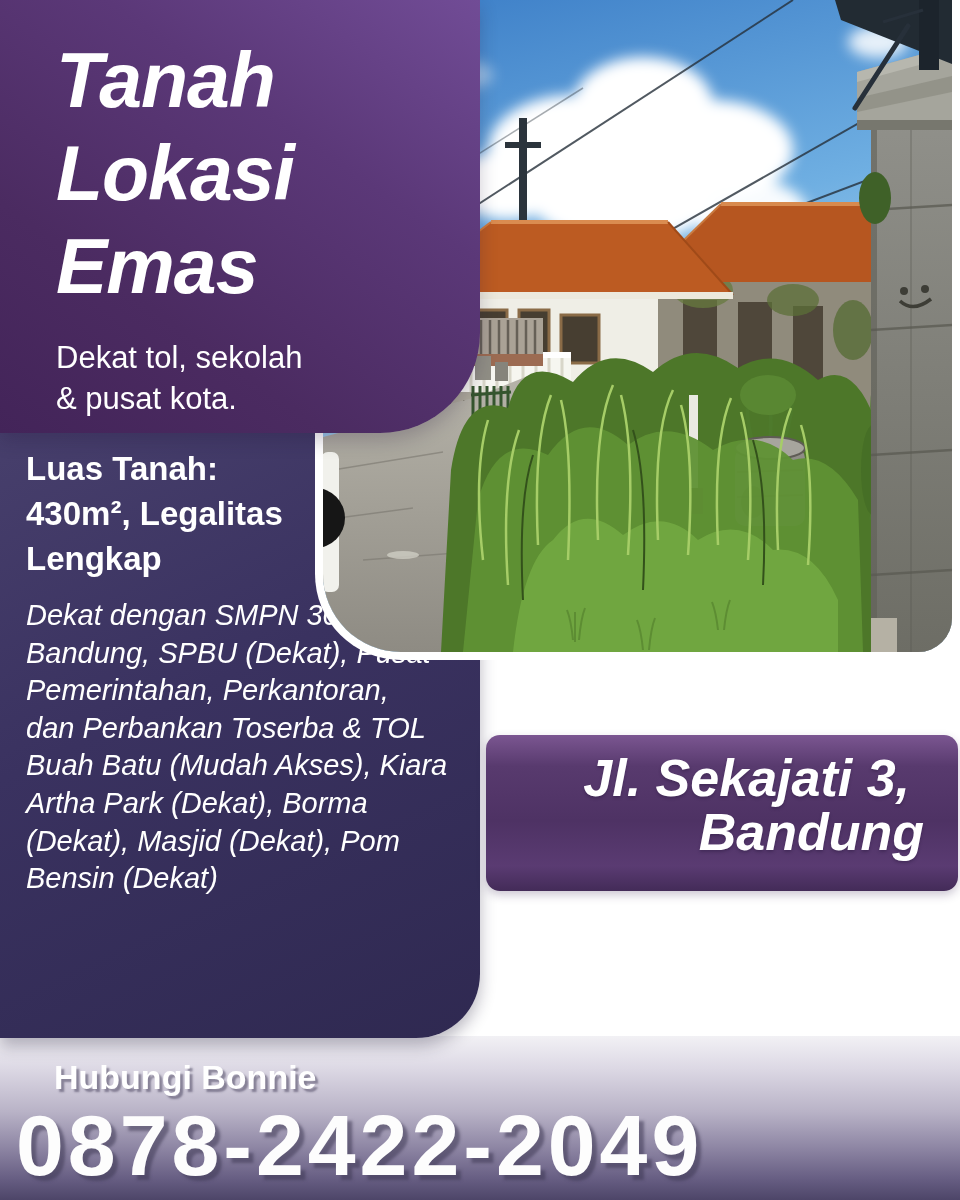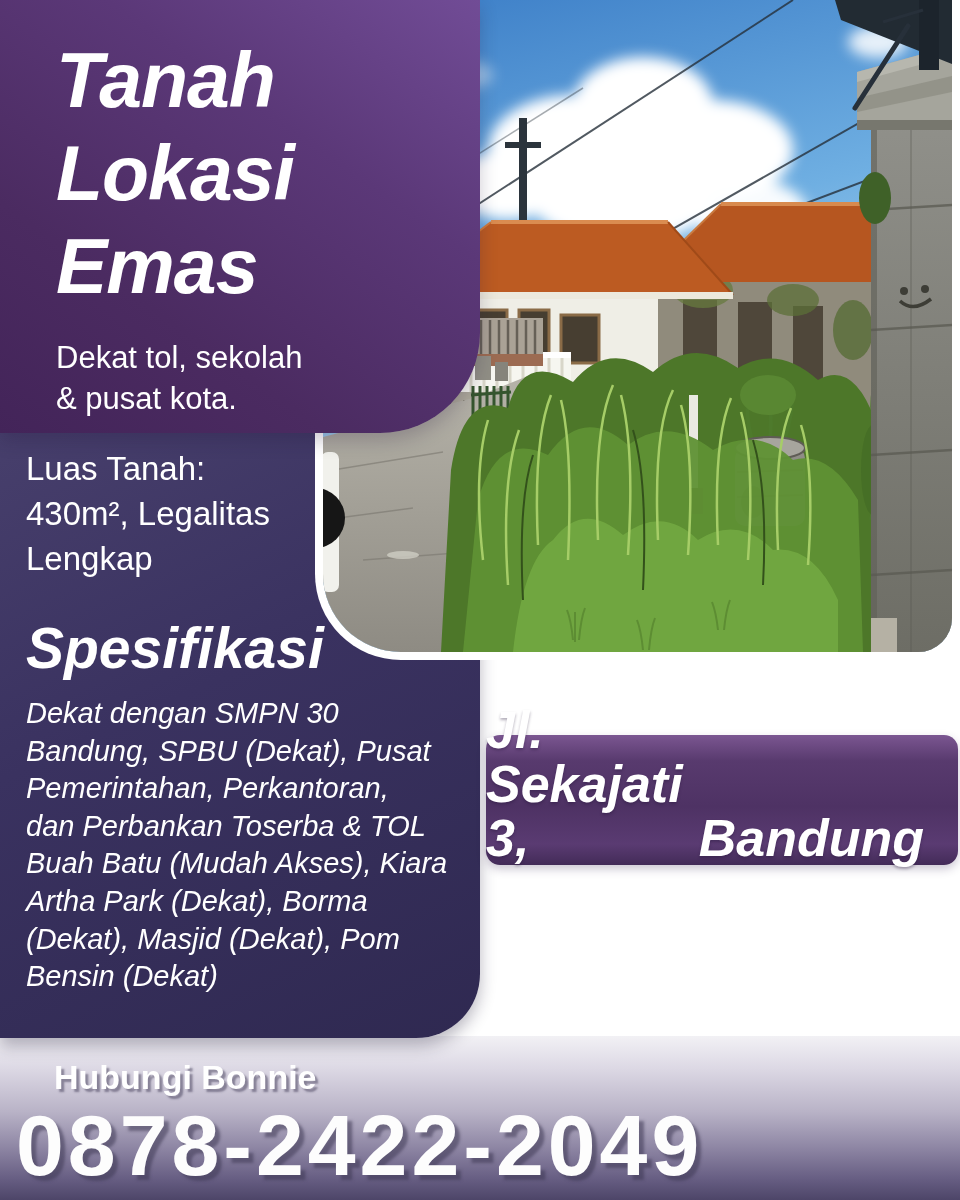--- a/index.html
+++ b/index.html
@@ -13,62 +13,61 @@
   .contact-label{position:absolute;left:54px;top:22px;font-size:34px;font-weight:800;color:#ffffff;
     text-shadow:3px 3px 2px rgba(62,56,84,.5);}
   .contact-phone{position:absolute;left:16px;top:60px;font-size:86px;font-weight:800;color:#fdfdfd;
     letter-spacing:4px;text-shadow:5px 5px 3px rgba(62,56,84,.55);}
 
   
   .panel-info{position:absolute;left:0;top:432px;width:480px;height:606px;z-index:2;
     border-radius:0 0 64px 0;box-shadow:0 8px 16px rgba(25,20,50,.3);
     background:linear-gradient(155deg,#473f6c 0%,#3a3260 42%,#2f2951 100%);
     color:#ffffff;box-sizing:border-box;padding:14px 0 0 26px;}
-  .land-info{font-size:33px;line-height:45px;font-weight:400;}
+  .land-info{font-size:33px;line-height:45px;font-weight:700;}
   .spec-heading{margin:36px 0 0 0;font-size:57px;line-height:62px;font-weight:800;font-style:italic;}
   .spec-body{margin:16px 0 0 0;font-size:29px;line-height:37.6px;font-weight:400;font-style:italic;}
 
   
   .photo{position:absolute;left:315px;top:0;width:645px;height:660px;z-index:3;box-sizing:border-box;
     border-left:8px solid #ffffff;border-right:8px solid #ffffff;border-bottom:8px solid #ffffff;
     border-radius:0 0 42px 86px;overflow:hidden;background:#7db4e4;}
   .photo svg{display:block;width:100%;height:100%;}
 
   
   .panel-title{position:absolute;left:0;top:0;width:480px;height:433px;z-index:4;
     border-radius:0 0 100px 0;box-shadow:0 8px 18px rgba(30,20,55,.22);
     background:linear-gradient(215deg,#714c96 0%,#5b3878 34%,#4b2b61 70%,#432459 100%);
     color:#ffffff;box-sizing:border-box;padding:34px 12px 0 56px;}
   .headline{margin:0;font-size:77px;line-height:93px;font-weight:800;font-style:italic;letter-spacing:-1px;}
   .headline-sub{margin:24px 0 0 0;font-size:31px;line-height:41px;font-weight:400;}
 
   
-  .address-banner{position:absolute;left:486px;top:735px;width:472px;height:130px;z-index:4;
+  .address-banner{position:absolute;left:486px;top:735px;width:472px;height:156px;z-index:4;
     border-radius:14px;box-shadow:0 4px 10px rgba(50,30,80,.25);
     background:linear-gradient(180deg,#7b5691 0%,#583a6e 20%,#4e3264 55%,#5a3b72 84%,#432b58 100%);
-    box-sizing:border-box;padding:16px 48px 0 0;display:flex;flex-direction:row;align-items:flex-end;}
+    box-sizing:border-box;padding:16px 48px 0 0;display:flex;flex-direction:column;align-items:flex-end;}
   .address-line{color:#ffffff;font-size:52px;line-height:54px;font-weight:800;font-style:italic;
     text-shadow:0 2px 3px rgba(35,20,55,.35);}
   .address-line2{margin-right:-14px;}
 </style>
 </head>
 <body>
 
 <div class="canvas">
 
   <div class="bottom-strip">
     <div class="contact-label">Hubungi Bonnie</div>
     <div class="contact-phone">0878-2422-2049</div>
   </div>
 
   <div class="panel-info">
     <div class="land-info pre">Luas Tanah:
 430m², Legalitas
 Lengkap</div>
-    <h2 class="spec-heading">Spesifikasi</h2>
     <p class="spec-body pre">Dekat dengan SMPN 30
 Bandung, SPBU (Dekat), Pusat
 Pemerintahan, Perkantoran,
 dan Perbankan Toserba &amp; TOL
 Buah Batu (Mudah Akses), Kiara
 Artha Park (Dekat), Borma
 (Dekat), Masjid (Dekat), Pom
 Bensin (Dekat)</p>
   </div>
 

